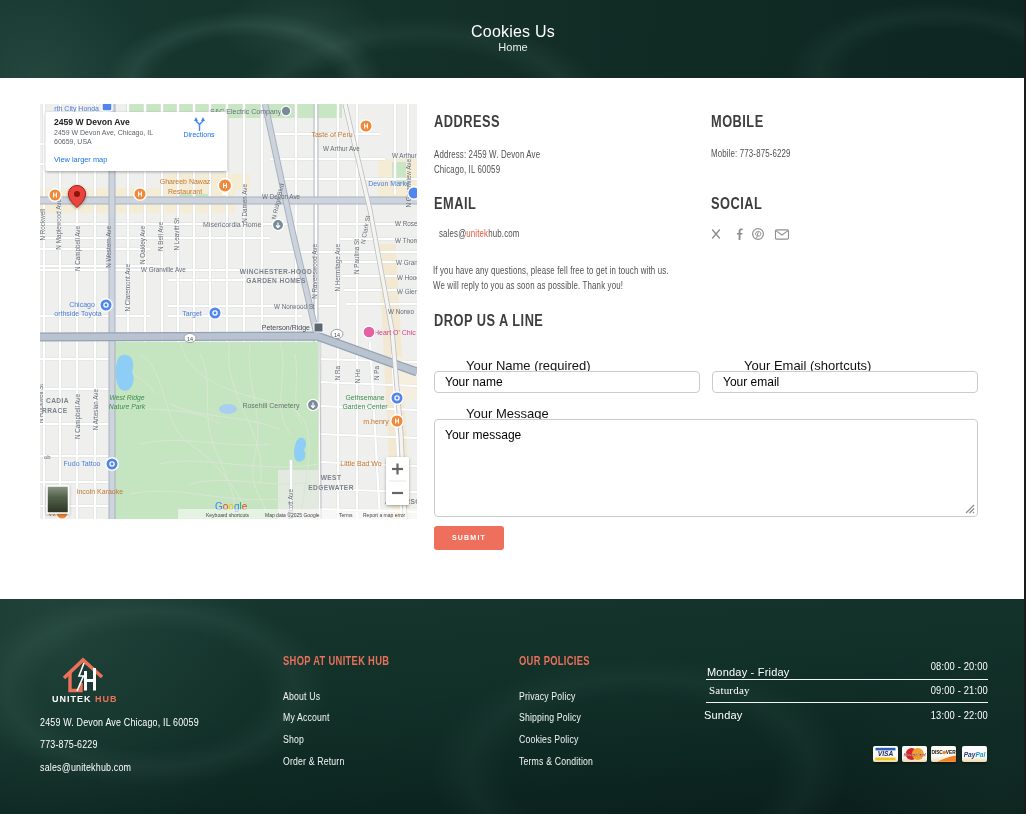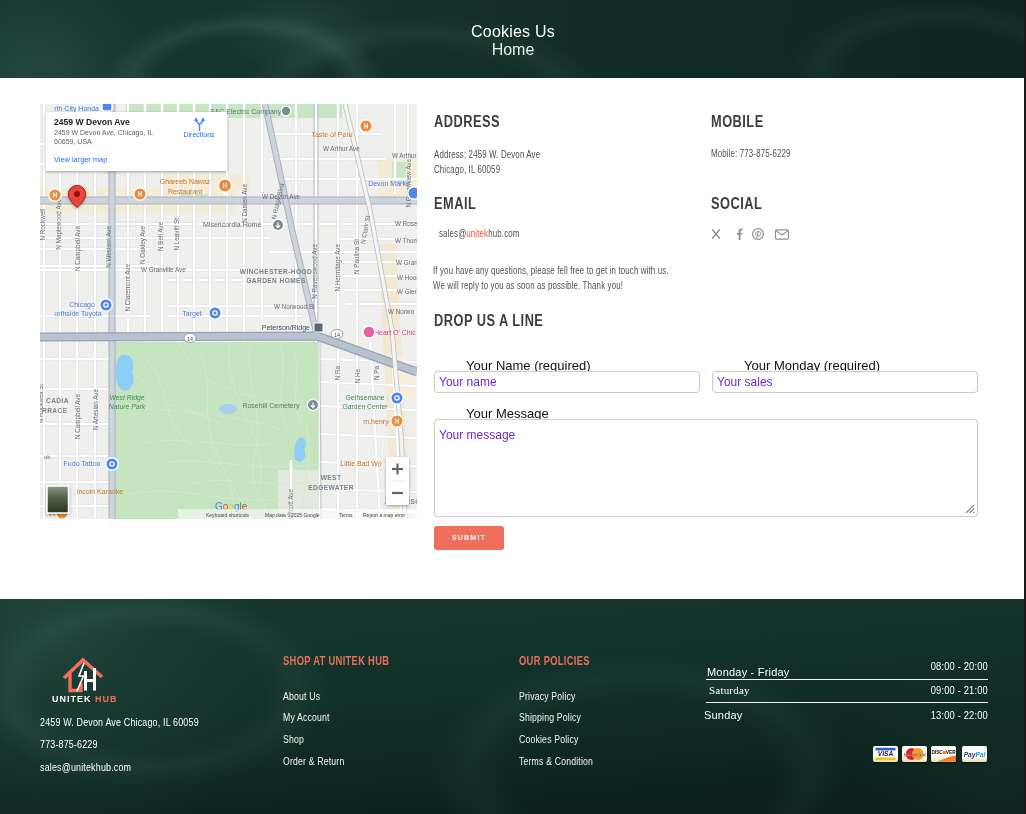--- a/index.html
+++ b/index.html
@@ -12,30 +12,30 @@
       radial-gradient(ellipse 190px 100px at 245px 85px, rgba(255,255,255,0) 48%, rgba(150,195,180,.10) 60%, rgba(150,195,180,0) 74%),
       radial-gradient(ellipse 260px 140px at 420px 120px, rgba(255,255,255,0) 50%, rgba(140,185,170,.07) 62%, rgba(140,185,170,0) 75%),
       radial-gradient(ellipse 120px 60px at 300px 30px, rgba(160,205,190,.10), rgba(160,205,190,0) 70%),
       radial-gradient(ellipse 200px 90px at 940px 70px, rgba(255,255,255,0) 46%, rgba(140,185,170,.06) 60%, rgba(140,185,170,0) 76%),
       radial-gradient(circle 150px at 40px 85px, rgba(130,175,160,.12), rgba(130,175,160,0) 75%),
       linear-gradient(95deg, #173931 0%, #143129 40%, #102a24 68%, #0e2621 100%);
   }
   #hdr h1 { position:absolute; left:0; top:23px; width:100%; text-align:center;
     color:#fff; font-size:16px; font-weight:400; letter-spacing:.2px; }
   #hdr .crumb { position:absolute; left:0; top:41px; width:100%; text-align:center;
-    color:#e9efec; font-size:16px; }
+    color:#e9efec; font-size:11px; }
   
   .h2 { font-size:16px; font-weight:700; color:#3e3e3e; letter-spacing:.6px;
     transform:scaleX(.8); transform-origin:0 0; white-space:nowrap; }
   .body-sm { font-size:10.5px; color:#4f4f4f; letter-spacing:.2px;
     transform:scaleX(.75); transform-origin:0 0; white-space:nowrap; }
   
   .lbl { font-size:13px; color:#111; white-space:nowrap;margin-left:32px; }
   .inp { position:absolute; border:1px solid #cbcbcb; border-radius:4px; background:#fff;
-    font-size:12px; color:#6d28d9; padding-left:4px; }
+    font-size:12px; color:#000000; padding-left:10px; }
   #submit { left:434px; top:526px; width:70px; height:24px; background:#ee705c;
     border-radius:3px; color:#fff; font-size:7px; font-weight:700; letter-spacing:1.2px;
     text-align:center; line-height:24px; }
   
   #ftr { left:0; top:599px; width:1026px; height:215px;
     background:
       radial-gradient(ellipse 240px 130px at 150px 90px, rgba(255,255,255,0) 46%, rgba(140,185,170,.07) 60%, rgba(140,185,170,0) 75%),
       radial-gradient(circle 300px at 60px 40px, rgba(90,140,125,.16), rgba(90,140,125,0) 72%),
       radial-gradient(ellipse 280px 150px at 640px 170px, rgba(255,255,255,0) 48%, rgba(120,165,150,.06) 61%, rgba(120,165,150,0) 75%),
       radial-gradient(circle 220px at 1000px 200px, rgba(70,115,100,.10), rgba(70,115,100,0) 75%),
@@ -476,23 +476,23 @@
     <path d="M66 3.6 L72 8 L78 3.6"></path>
   </g>
 </svg>
 </div>
 
 <div class="abs body-sm" style="left:433px; top:263px; line-height:14.5px;">If you have any questions, please fell free to get in touch with us.<br>We will reply to you as soon as possible. Thank you!</div>
 
 <div class="abs h2" style="left:434px; top:312px;">DROP US A LINE</div>
 
 <div class="abs lbl" style="left:434px; top:358px;">Your Name (required)</div>
-<div class="abs lbl" style="left:712px; top:358px;">Your Monday (required)</div>
+<div class="abs lbl" style="left:712px; top:358px;">Your Email (shortcuts)</div>
 <div class="inp" style="left:434px; top:371px; width:266px; height:22px; line-height:21px;">Your name</div>
-<div class="inp" style="left:712px; top:371px; width:266px; height:22px; line-height:21px;">Your sales</div>
+<div class="inp" style="left:712px; top:371px; width:266px; height:22px; line-height:21px;">Your email</div>
 <div class="abs lbl" style="left:434px; top:406px;">Your Message</div>
 <div class="inp" style="left:434px; top:419px; width:544px; height:98px; line-height:13px; padding-top:9px;">Your message
   <svg style="position:absolute; right:2px; bottom:2px;" width="12" height="12" viewBox="0 0 12 12">
     <g stroke="#8a8a8a" stroke-width="1.2">
       <line x1="11" y1="3" x2="3" y2="11"></line>
         <line x1="11" y1="6.5" x2="6.5" y2="11"></line>
         <line x1="11" y1="10" x2="10" y2="11"></line>
     </g>
   </svg>
 </div>

